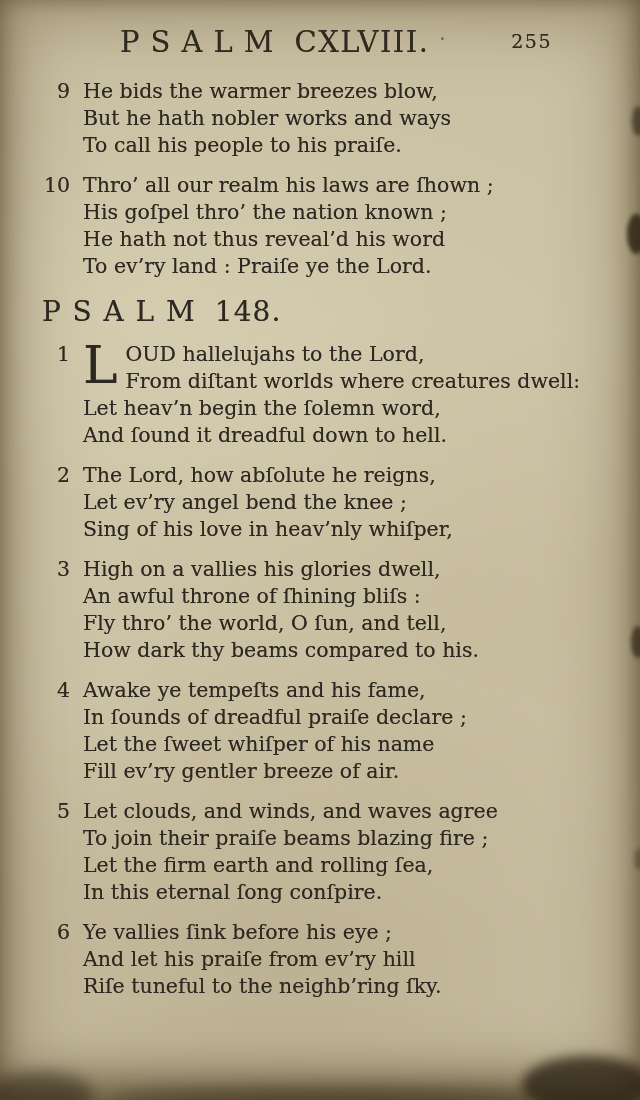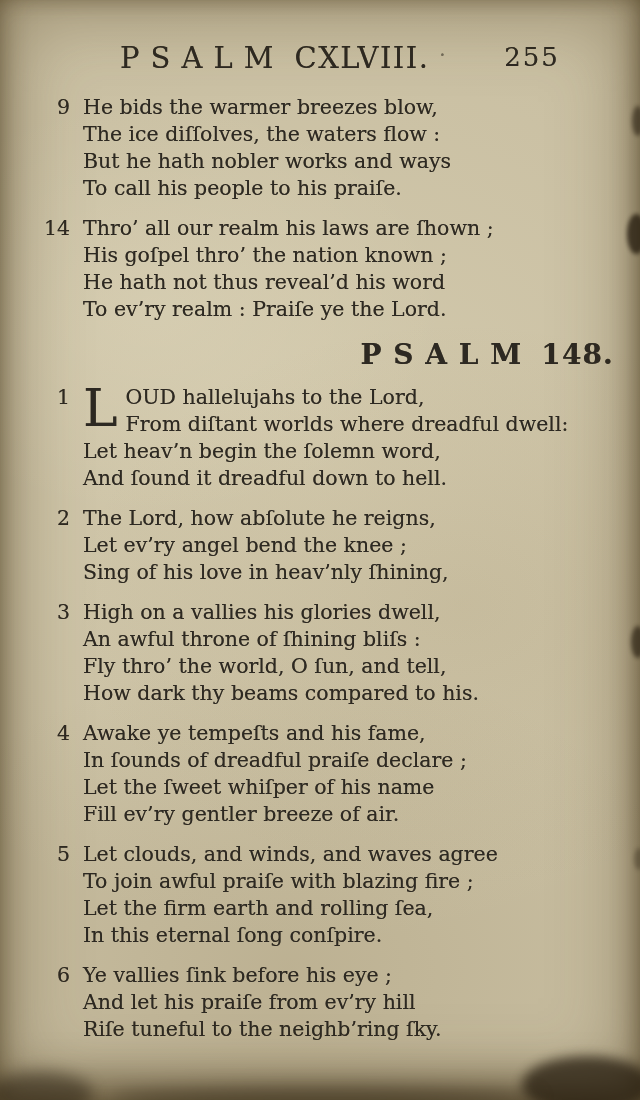--- a/index.html
+++ b/index.html
@@ -49,21 +49,21 @@
   .stain.s2 { right: -6px;  top: 214px; width: 19px; height: 40px; opacity: .95; }
   .stain.s3 { right: -5px;  top: 626px; width: 14px; height: 32px; opacity: .8; }
   .stain.s4 { right: -4px;  top: 848px; width: 10px; height: 22px; opacity: .40; }
   .stain.s5 { right: -12px; bottom: -14px; width: 130px; height: 58px; filter: blur(6px); opacity: .9; }
   .stain.s6 { left:  -12px; bottom: -16px; width: 105px; height: 44px; filter: blur(8px); opacity: .6; }
   .stain.s7 { left: 110px;  bottom: -10px; width: 430px; height: 24px; filter: blur(9px); opacity: .5; }
 
   .content {
     position: relative;
     z-index: 2;
-    padding: 38px 26px 0 42px;
+    padding: 22px 26px 0 42px;
   }
 
   .page-header {
     position: relative;
     height: 34px;
     margin-bottom: 22px;
     line-height: 34px;
   }
   .page-title {
     position: absolute;
@@ -75,23 +75,23 @@
   .title-word   { letter-spacing: 0.38em; margin-right: 0.35em; }
   .title-numeral{ letter-spacing: 0.05em; }
   .title-mark {
     font-size: 20px;
     opacity: .55;
     margin-left: 10px;
     vertical-align: 6px;
   }
   .page-number {
     position: absolute;
-    right: 54px;
+    right: 62px;
     top: 2px;
-    font-size: 26px;
+    font-size: 19px;
     letter-spacing: 0.08em;
   }
 
   .verse {
     display: flex;
     margin-bottom: 13px;
     font-size: 20.5px;
     line-height: 27px;
   }
   .verse-num {
@@ -108,22 +108,22 @@
     font-size: 52px;
     line-height: 46px;
     height: 52px;
     margin: 1px 8px 0 0;
   }
 
   .psalm-heading {
     margin: 8px 0 10px 0;
     font-size: 28px;
     line-height: 38px;
-    font-weight: bold;
-    text-align: right;
+    font-weight: normal;
+    text-align: left;
     letter-spacing: 0;
   }
   .heading-word    { letter-spacing: 0.42em; margin-right: 0.3em; }
   .heading-numeral { letter-spacing: 0.04em; }
 
   
   .content { text-shadow: 0 0 0.5px rgba(45, 36, 22, 0.55); }
 </style>
 </head>
 <body>
@@ -138,59 +138,58 @@
           <span class="title-word">PSALM</span><span class="title-numeral">CXLVIII.</span><span class="title-mark">·</span>
         </div>
         <div class="page-number">255</div>
       </div>
 
       <div id="verses-cxlviii">
   <div class="verse">
     <div class="verse-num">9</div>
     <div class="verse-text">
               <div class="line">He bids the warmer breezes blow,</div>
-              <div class="line">The ice diſſolves, the waters flow :</div>
               <div class="line">But he hath nobler works and ways</div>
               <div class="line">To call his people to his praiſe.</div>
             </div>
   </div>
 
   <div class="verse">
-    <div class="verse-num">14</div>
+    <div class="verse-num">10</div>
     <div class="verse-text">
               <div class="line">Thro’ all our realm his laws are ſhown ;</div>
               <div class="line">His goſpel thro’ the nation known ;</div>
               <div class="line">He hath not thus reveal’d his word</div>
-              <div class="line">To ev’ry realm :  Praiſe ye the Lord.</div>
+              <div class="line">To ev’ry land :  Praiſe ye the Lord.</div>
             </div>
   </div>
 </div>
 
       <h2 class="psalm-heading">
         <span class="heading-word">PSALM</span><span class="heading-numeral">148.</span>
       </h2>
 
       <div id="verses-148">
   <div class="verse">
     <div class="verse-num">1</div>
     <div class="verse-text">
               <span class="drop-cap">L</span>
               <div class="line">OUD hallelujahs to the Lord,</div>
-              <div class="line">From diſtant worlds where dreadful dwell:</div>
+              <div class="line">From diſtant worlds where creatures dwell:</div>
               <div class="line">Let heav’n begin the ſolemn word,</div>
               <div class="line">And ſound it dreadful down to hell.</div>
             </div>
   </div>
 
   <div class="verse">
     <div class="verse-num">2</div>
     <div class="verse-text">
               <div class="line">The Lord, how abſolute he reigns,</div>
               <div class="line">Let ev’ry angel bend the knee ;</div>
-              <div class="line">Sing of his love in heav’nly ſhining,</div>
+              <div class="line">Sing of his love in heav’nly whiſper,</div>
             </div>
   </div>
 
   <div class="verse">
     <div class="verse-num">3</div>
     <div class="verse-text">
               <div class="line">High on a vallies his glories dwell,</div>
               <div class="line">An awful throne of ſhining bliſs :</div>
               <div class="line">Fly thro’ the world, O ſun, and tell,</div>
               <div class="line">How dark thy beams compared to his.</div>
@@ -204,21 +203,21 @@
               <div class="line">In ſounds of dreadful praiſe declare ;</div>
               <div class="line">Let the ſweet whiſper of his name</div>
               <div class="line">Fill ev’ry gentler breeze of air.</div>
             </div>
   </div>
 
   <div class="verse">
     <div class="verse-num">5</div>
     <div class="verse-text">
               <div class="line">Let clouds, and winds, and waves agree</div>
-              <div class="line">To join awful praiſe with blazing fire ;</div>
+              <div class="line">To join their praiſe beams blazing fire ;</div>
               <div class="line">Let the firm earth and rolling ſea,</div>
               <div class="line">In this eternal ſong conſpire.</div>
             </div>
   </div>
 
   <div class="verse">
     <div class="verse-num">6</div>
     <div class="verse-text">
               <div class="line">Ye vallies ſink before his eye ;</div>
               <div class="line">And let his praiſe from ev’ry hill</div>

